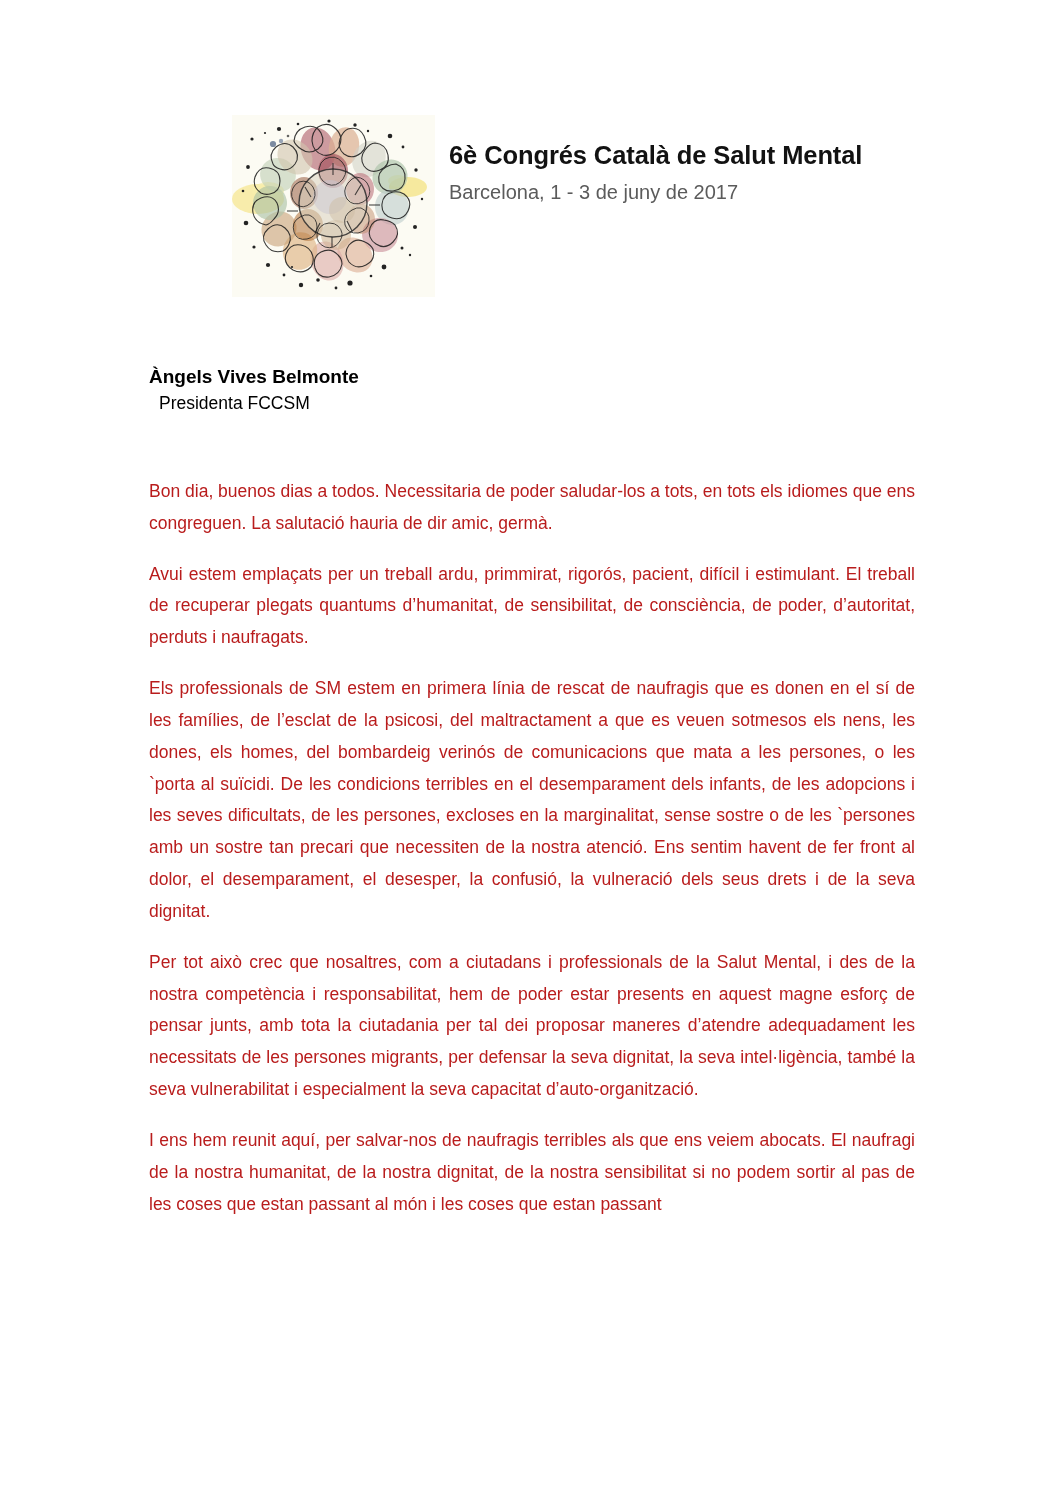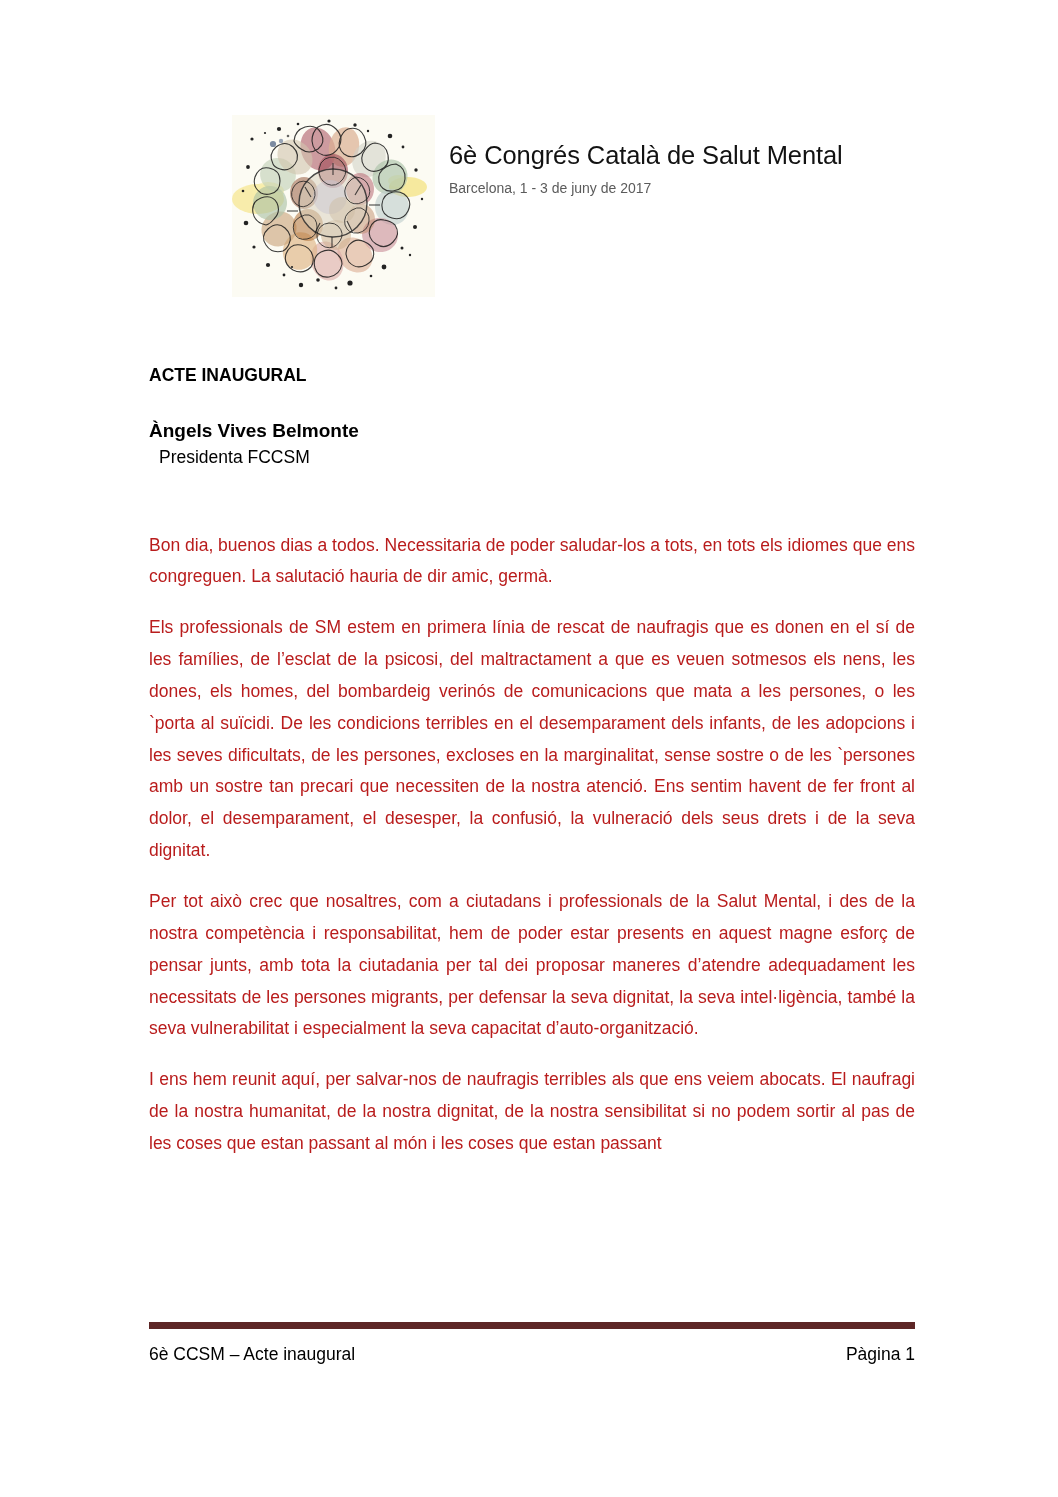--- a/index.html
+++ b/index.html
@@ -44,38 +44,38 @@
   }
   .logo-svg { display: block; width: 100%; height: 100%; }
 
   .letterhead-text {
     margin-left: 14px;
     padding-top: 25px;
     flex: 1 1 auto;
   }
   .lh-title {
     font-size: 25.5px;
-    font-weight: normal;
+    font-weight: bold;
     color: #121212;
     letter-spacing: -0.1px;
     line-height: 1.22;
     white-space: nowrap;
   }
   .lh-sub1, .lh-sub2 {
     font-size: 21.5px;
     font-weight: bold;
     color: #3b594c;
     line-height: 1.33;
     letter-spacing: 0.1px;
     white-space: nowrap;
   }
   .lh-sub1 { margin-top: 6px; }
   .lh-date {
     margin-top: 8px;
-    font-size: 14px;
+    font-size: 20px;
     font-weight: normal;
     color: #5b5b5b;
     line-height: 1.3;
     white-space: nowrap;
   }
 
   
   .body-block {
     position: absolute;
     left: 149px;
@@ -264,32 +264,25 @@
     </div>
 
     <div class="letterhead-text">
       <div class="lh-title">6è Congrés Català de Salut Mental</div>
       <div class="lh-date">Barcelona, 1 - 3 de juny de 2017</div>
     </div>
   </div>
 
   <div class="body-block">
 
-    <div class="section-title">ACTE INAUGURAL</div>
 
     <div class="speaker-name">Àngels Vives Belmonte</div>
     <div class="speaker-role">Presidenta FCCSM</div>
 
     <p class="para">Bon dia, buenos dias a todos. Necessitaria de poder saludar-los a tots, en tots els idiomes que ens congreguen. La salutació hauria de dir amic, germà.</p>
+    <p class="para">Avui estem emplaçats per un treball ardu, primmirat, rigorós, pacient, difícil i estimulant. El treball de recuperar plegats quantums d’humanitat, de sensibilitat, de consciència, de poder, d’autoritat, perduts i naufragats.</p>
     <p class="para">Els professionals de SM  estem en primera línia de rescat de naufragis que es donen en el sí de les famílies, de l’esclat de la psicosi, del maltractament a que es veuen sotmesos els nens, les dones, els homes, del bombardeig verinós de comunicacions que mata a les persones, o les `porta al suïcidi. De les condicions terribles en el desemparament dels infants, de les adopcions i les seves dificultats, de les persones, excloses en la marginalitat, sense sostre o de les `persones amb un sostre tan precari que necessiten de la nostra atenció. Ens sentim havent de fer front al dolor, el desemparament, el desesper, la confusió, la vulneració dels seus drets i de la seva dignitat.</p>
     <p class="para">Per tot això crec que nosaltres, com a ciutadans i professionals de la Salut Mental, i des de la nostra competència i responsabilitat, hem de poder estar presents en aquest magne esforç de pensar junts, amb tota la ciutadania per tal dei proposar maneres d’atendre adequadament les necessitats de les persones migrants, per defensar la seva dignitat, la seva intel·ligència, també la seva vulnerabilitat i especialment la seva capacitat d’auto-organització.</p>
     <p class="para">I ens hem reunit aquí,  per salvar-nos de naufragis terribles als que ens veiem abocats. El naufragi de la nostra humanitat, de la nostra dignitat, de la nostra sensibilitat si no podem sortir al pas de les coses que estan passant al món i les coses que estan passant</p>
   </div>
 
-  <div class="footer">
-    <div class="footer-rule"></div>
-    <div class="footer-row">
-      <div>6è CCSM – Acte inaugural</div>
-      <div>Pàgina 1</div>
-    </div>
-  </div>
 
 </div>
 
 </body></html>

